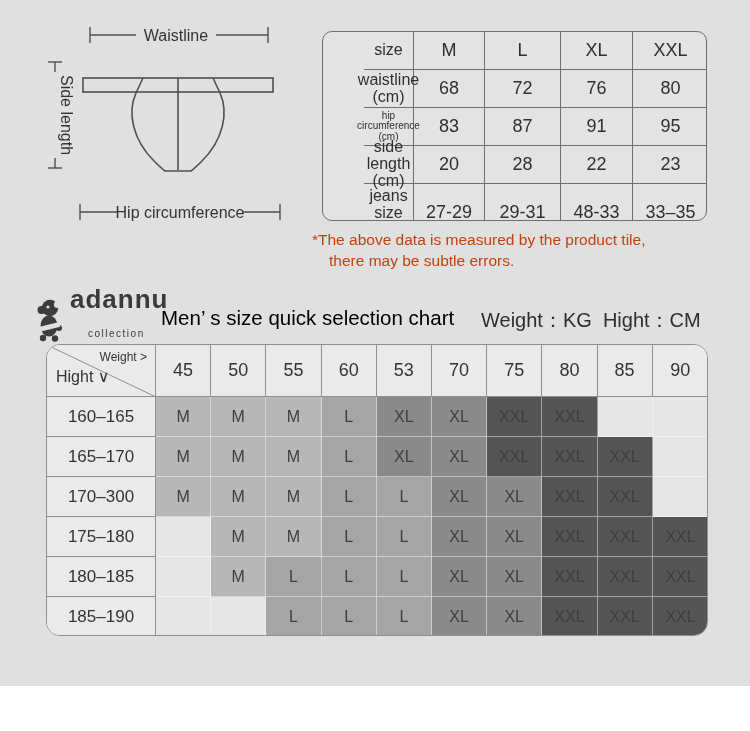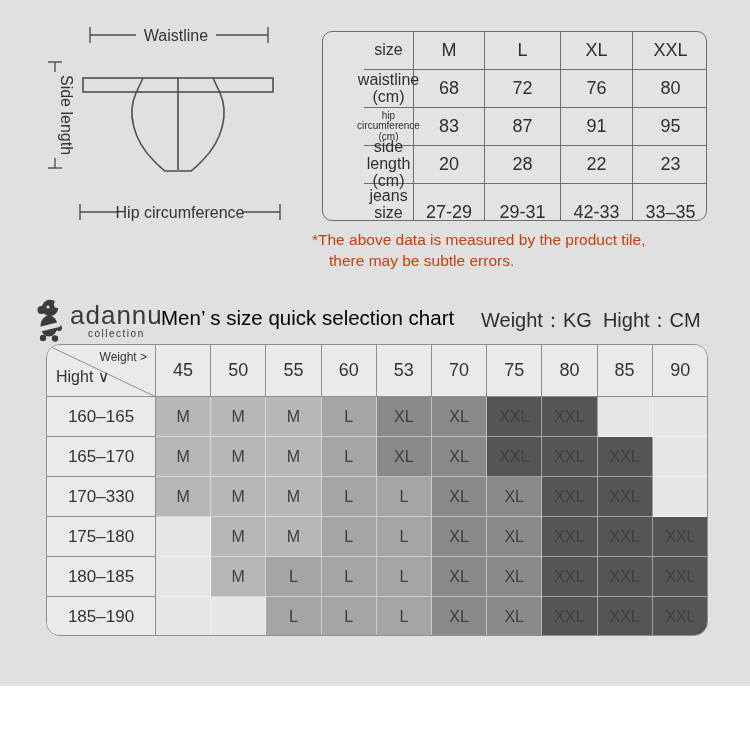--- a/index.html
+++ b/index.html
@@ -25,21 +25,21 @@
   .st-rowlabel{font-size:16px;margin-left:41px;}
   .st-small{font-size:10px;}
 
   
   .note{position:absolute;left:312px;top:229px;width:400px;font-size:15.5px;
     line-height:21px;color:#c2410c;}
   .note-line2{padding-left:17px;}
 
   
   .logo-icon{position:absolute;left:35px;top:298px;width:32px;height:44px;}
-  .brand-name{position:absolute;left:70px;top:300px;font-size:26px;font-weight:normal;
+  .brand-name{position:absolute;left:70px;top:284px;font-size:26px;font-weight:bold;
     letter-spacing:1px;color:#3a3a3a;}
   .brand-sub{position:absolute;left:88px;top:328px;font-size:10px;letter-spacing:1.5px;
     color:#3a3a3a;}
   .chart-title{position:absolute;left:161px;top:306px;font-size:20.5px;color:#000000;white-space:pre;}
   .chart-units{position:absolute;left:481px;top:307px;font-size:20px;color:#2e2e2e;white-space:pre;}
 
   
   .matrix{position:absolute;left:46px;top:344px;width:662px;height:292px;
     display:grid;grid-template-columns:109px repeat(10,55.2px);
     grid-template-rows:52px repeat(6,40px);
@@ -127,21 +127,21 @@
       </div>
       <div class="st-cell st-value">20</div>
       <div class="st-cell st-value">28</div>
       <div class="st-cell st-value">22</div>
       <div class="st-cell st-value">23</div>
       <div class="st-cell st-rowlabel">
         <span>jeans size</span>
       </div>
       <div class="st-cell st-value">27-29</div>
       <div class="st-cell st-value">29-31</div>
-      <div class="st-cell st-value">42-33</div>
+      <div class="st-cell st-value">48-33</div>
       <div class="st-cell st-value">33–35</div>
     </div>
 
   <div class="note">
     <div class="note-line1">*The above data is measured by the product tile,</div>
     <div class="note-line2">there may be subtle errors.</div>
   </div>
 
   <svg class="logo-icon" viewBox="0 0 32 44">
     <g fill="#3c3c3c">
@@ -196,21 +196,21 @@
       <div class="mx-cell mx-data" style="background: rgb(183, 183, 183);">M</div>
       <div class="mx-cell mx-data" style="background: rgb(183, 183, 183);">M</div>
       <div class="mx-cell mx-data" style="background: rgb(183, 183, 183);">M</div>
       <div class="mx-cell mx-data" style="background: rgb(165, 165, 165);">L</div>
       <div class="mx-cell mx-data" style="background: rgb(138, 138, 138);">XL</div>
       <div class="mx-cell mx-data" style="background: rgb(138, 138, 138);">XL</div>
       <div class="mx-cell mx-data" style="background: rgb(85, 85, 85);">XXL</div>
       <div class="mx-cell mx-data" style="background: rgb(85, 85, 85);">XXL</div>
       <div class="mx-cell mx-data" style="background: rgb(85, 85, 85);">XXL</div>
       <div class="mx-cell mx-data" style="background: rgb(230, 230, 230);"></div>
-      <div class="mx-cell mx-rowhead">170–330</div>
+      <div class="mx-cell mx-rowhead">170–300</div>
       <div class="mx-cell mx-data" style="background: rgb(183, 183, 183);">M</div>
       <div class="mx-cell mx-data" style="background: rgb(183, 183, 183);">M</div>
       <div class="mx-cell mx-data" style="background: rgb(183, 183, 183);">M</div>
       <div class="mx-cell mx-data" style="background: rgb(165, 165, 165);">L</div>
       <div class="mx-cell mx-data" style="background: rgb(165, 165, 165);">L</div>
       <div class="mx-cell mx-data" style="background: rgb(138, 138, 138);">XL</div>
       <div class="mx-cell mx-data" style="background: rgb(138, 138, 138);">XL</div>
       <div class="mx-cell mx-data" style="background: rgb(85, 85, 85);">XXL</div>
       <div class="mx-cell mx-data" style="background: rgb(85, 85, 85);">XXL</div>
       <div class="mx-cell mx-data" style="background: rgb(230, 230, 230);"></div>

